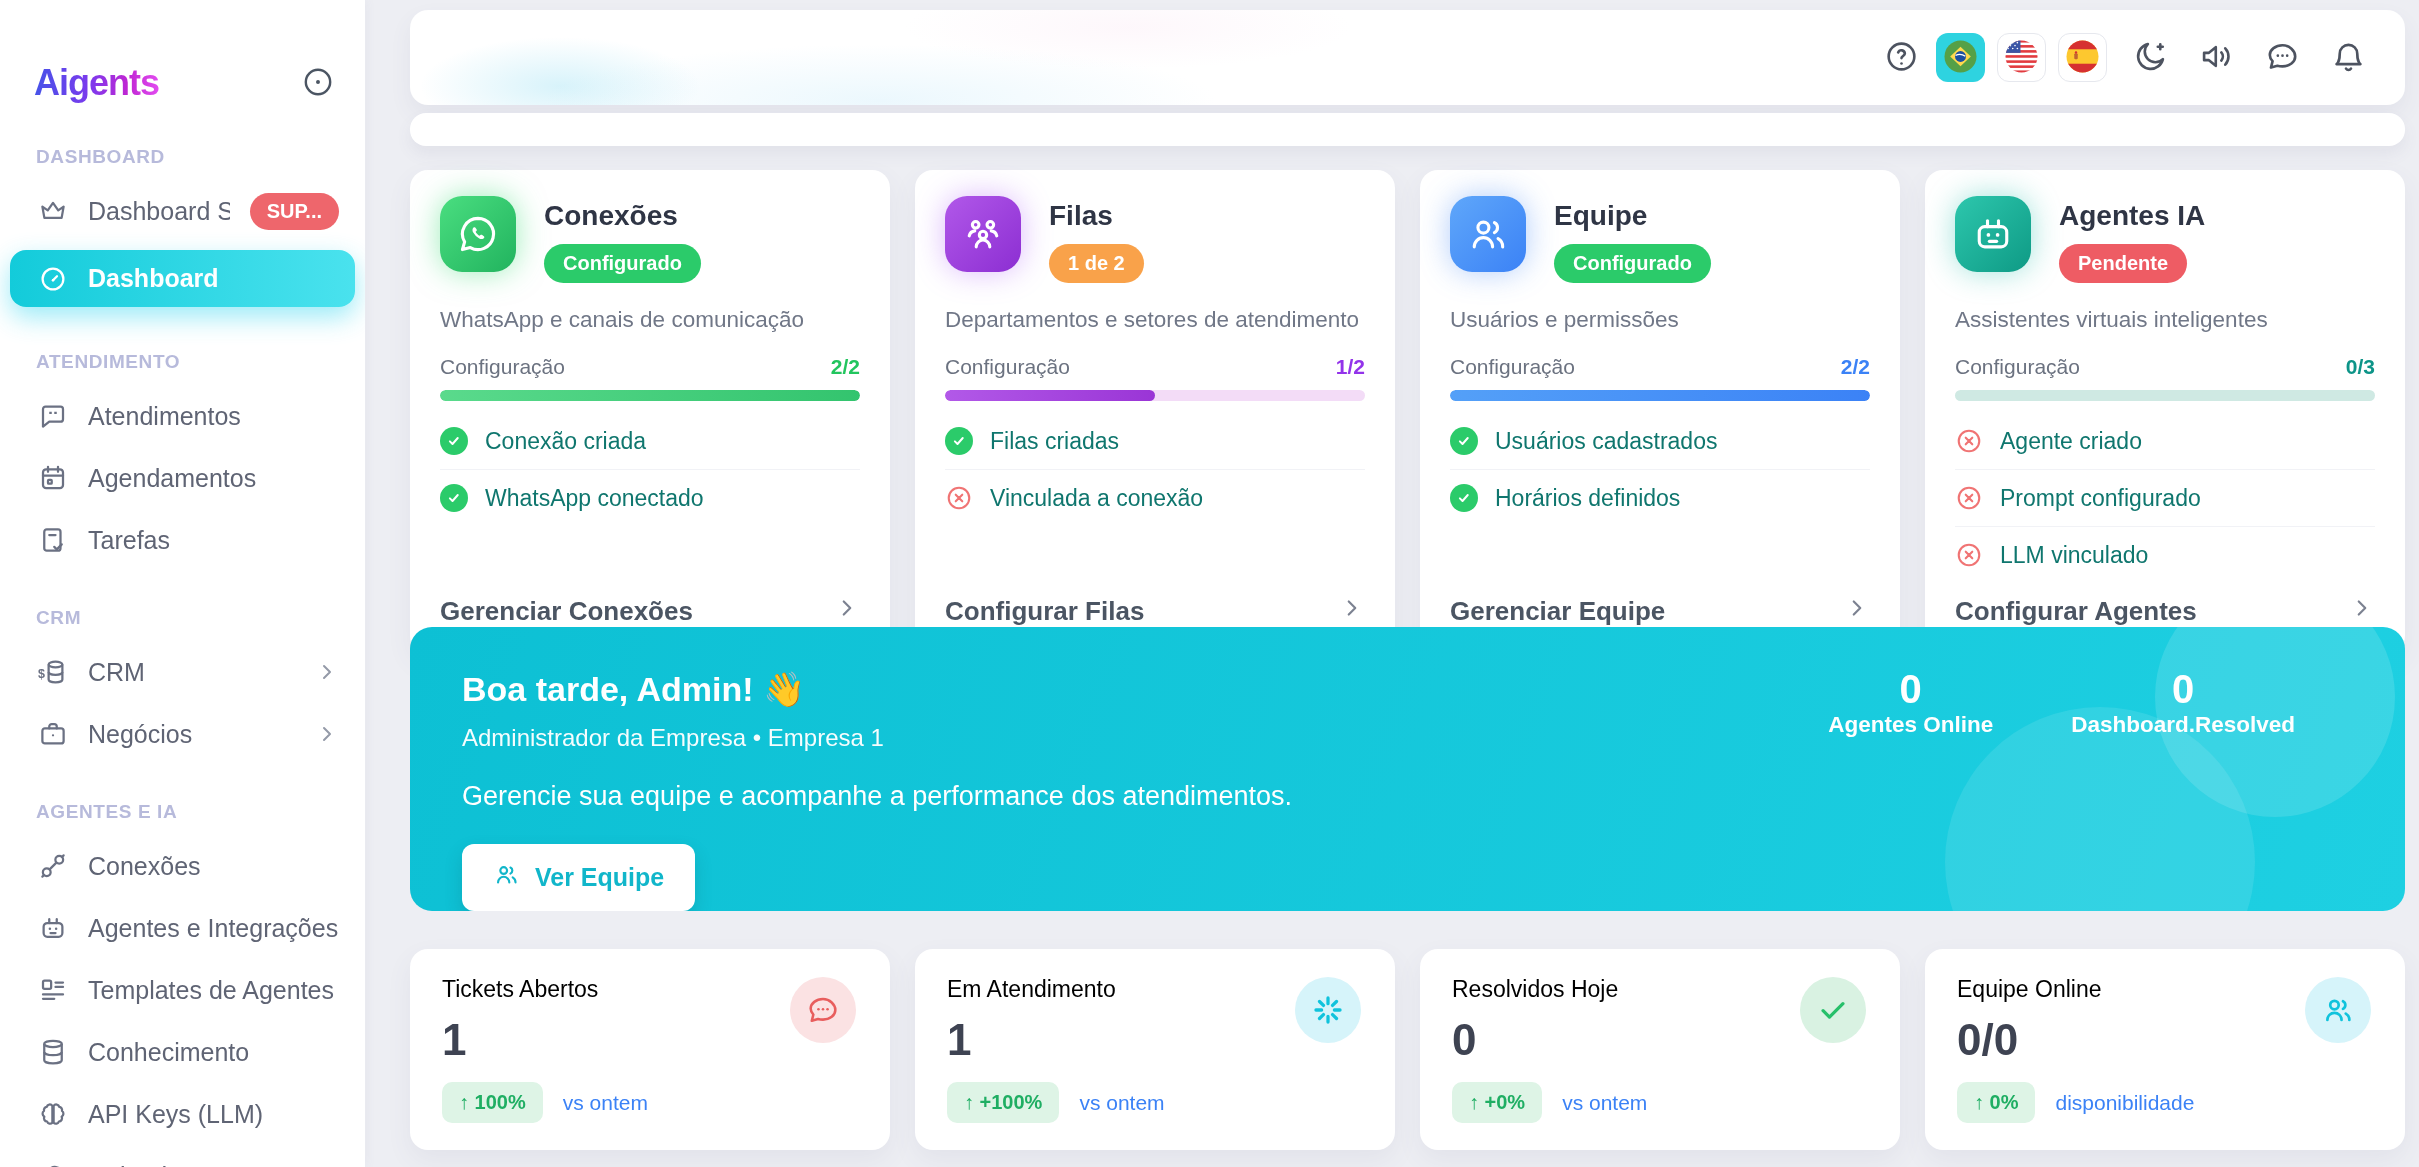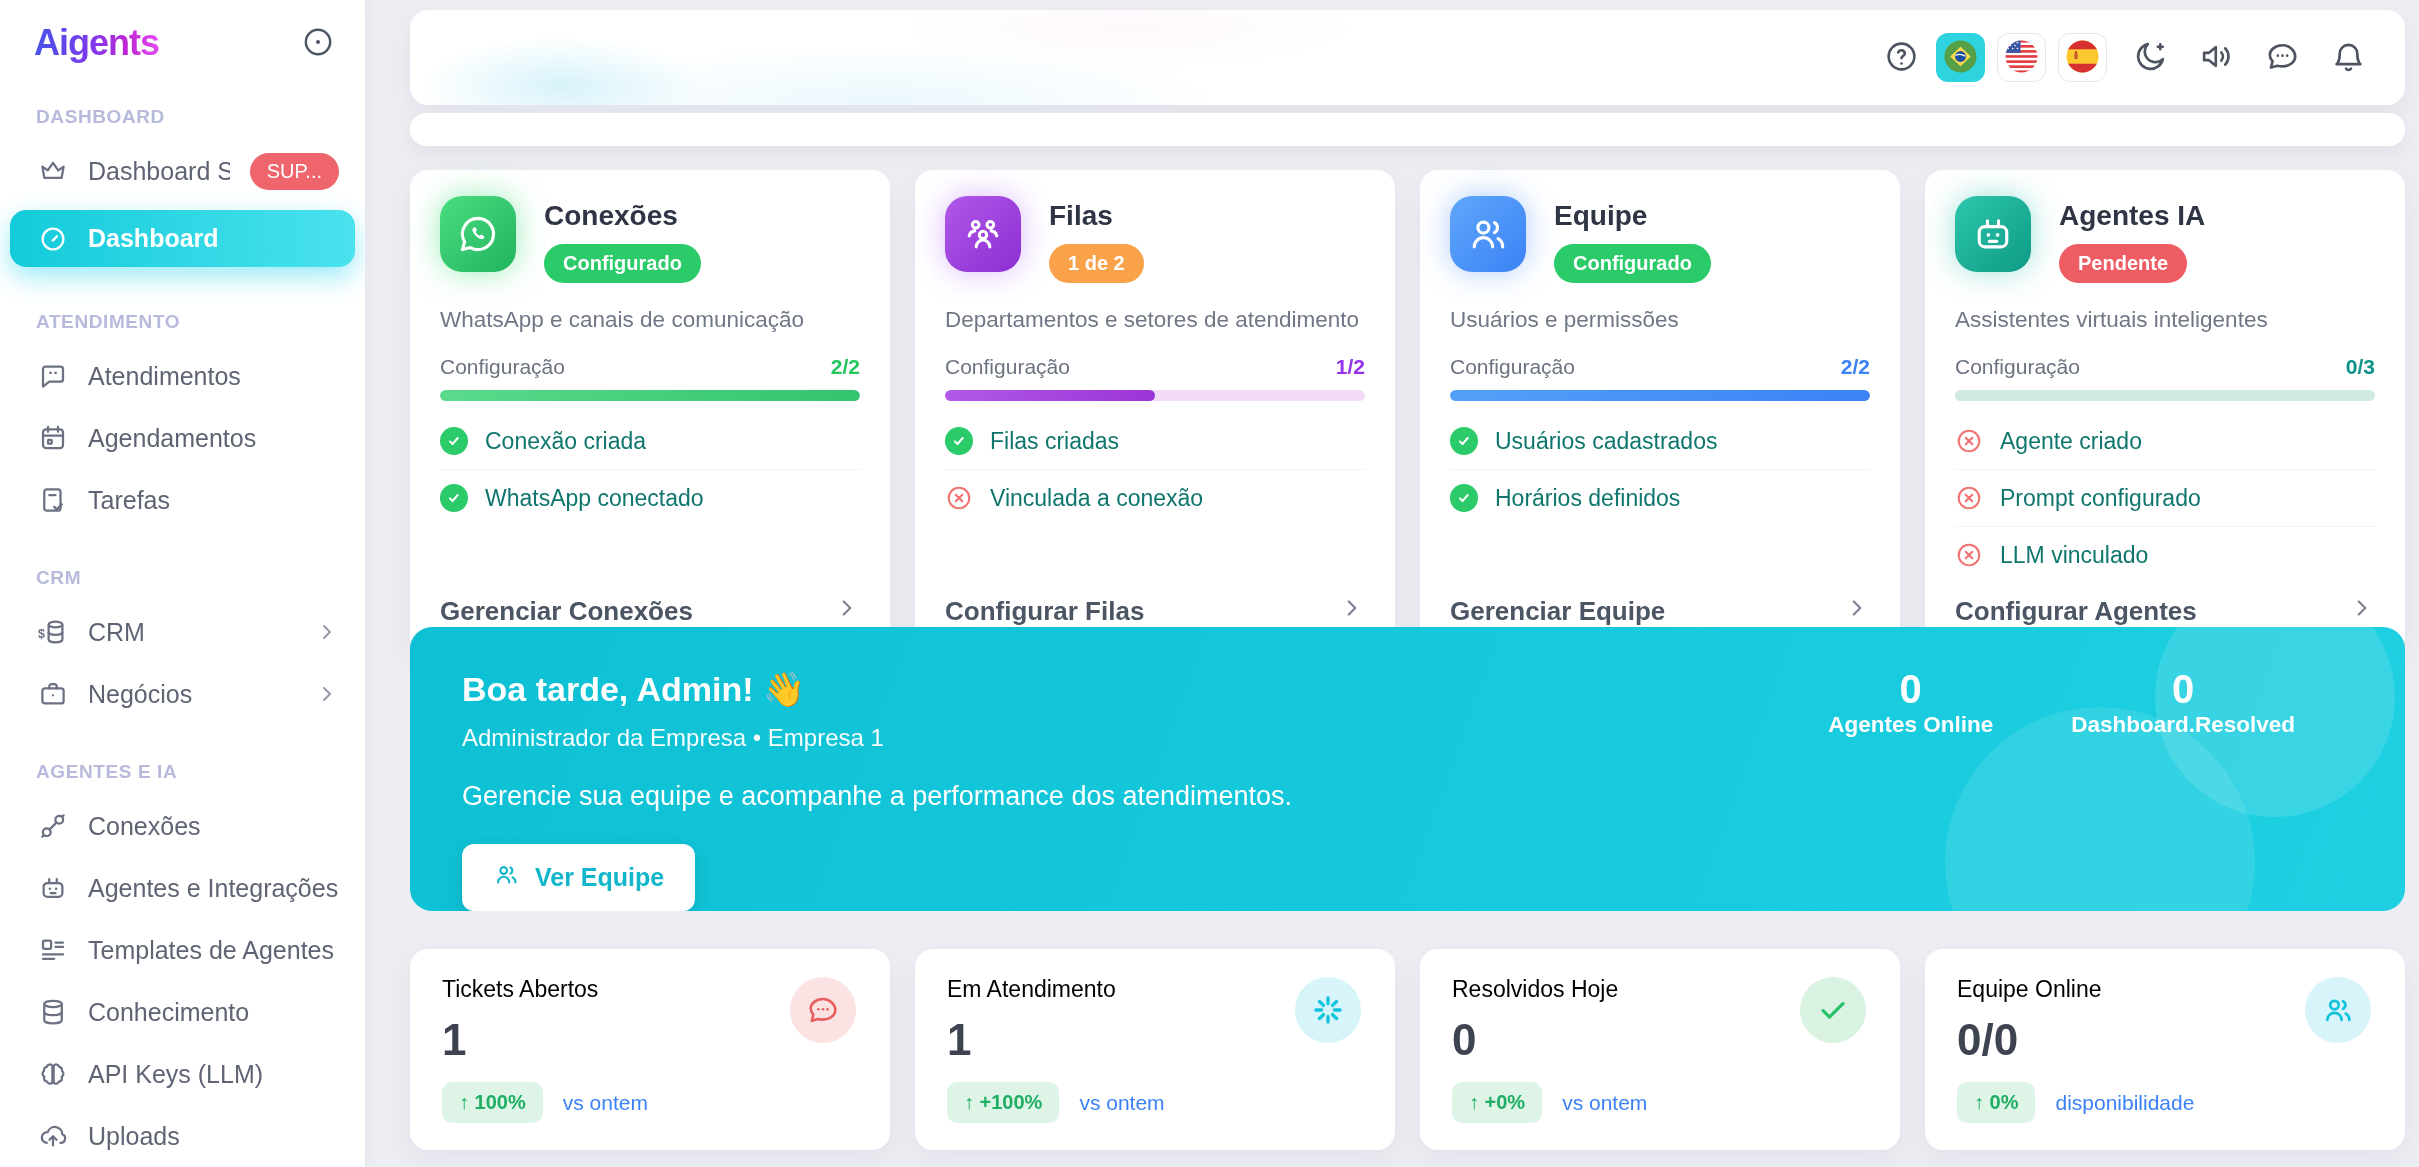--- a/index.html
+++ b/index.html
@@ -2,32 +2,32 @@
 <html><head>
 <meta charset="utf-8">
 <style>
   * { margin:0; padding:0; box-sizing:border-box; }
   html,body { width:2419px; height:1167px; }
   body { font-family:"Liberation Sans", sans-serif; background:#edeef3; overflow:hidden; }
   .app { display:flex; width:2419px; height:1167px; }
 
   
   .sidebar { width:365px; min-width:365px; background:#fff; box-shadow:2px 0 10px rgba(100,100,140,.05); padding-top:14px; overflow:hidden; }
-  .side-top { display:flex; align-items:center; justify-content:space-between; padding:8px 28px 6px 34px; }
+  .side-top { display:flex; align-items:center; justify-content:space-between; padding:8px 28px 6px 34px;margin-top:40px; }
   .logo { font-size:36px; font-weight:bold; letter-spacing:-1px;
           background:linear-gradient(90deg,#4653e8,#7c3aed 45%,#c026d3 75%,#e24cf0);
           -webkit-background-clip:text; background-clip:text; color:transparent; }
   .collapse-btn { width:38px; height:38px; color:#4b5563; background:none; border:none; cursor:pointer; display:flex; align-items:center; justify-content:center; }
   .collapse-btn svg { width:34px; height:34px; }
   .sec-label { padding:36px 36px 12px; font-size:19px; font-weight:bold; letter-spacing:.6px; color:#b7badb; }
   .side-item { display:flex; align-items:center; gap:20px; height:62px; padding:0 26px 0 38px; color:#5f6474; font-size:25px; cursor:pointer; }
   .side-item .s-icon { width:30px; height:30px; color:#6b7183; flex:none; }
   .side-item .s-icon svg { width:30px; height:30px; }
   .side-item .lbl { flex:1; white-space:nowrap; overflow:hidden; }
-  .badge-sup { background:#ee666c; color:#fff; font-weight:normal; font-size:20px; padding:7px 17px; border-radius:999px; }
+  .badge-sup { background:#ee666c; color:#fff; font-weight:bold; font-size:20px; padding:7px 17px; border-radius:999px; }
   .side-item .chev { width:24px; height:24px; color:#949aa8; }
   .side-item.active { margin:8px 10px; height:57px; border-radius:16px; padding-left:28px;
         background:linear-gradient(90deg,#13cbda,#4ae2ee); color:#fff; font-weight:bold;
         box-shadow:0 10px 26px rgba(34,211,238,.45); }
   .side-item.active .s-icon { color:#fff; }
 
   
   .main { flex:1; padding:10px 14px 0 45px; display:flex; flex-direction:column; }
   .topbar { height:95px; background:
         radial-gradient(200px 70px at 150px 80%, rgba(125,215,240,.30), transparent 70%),

